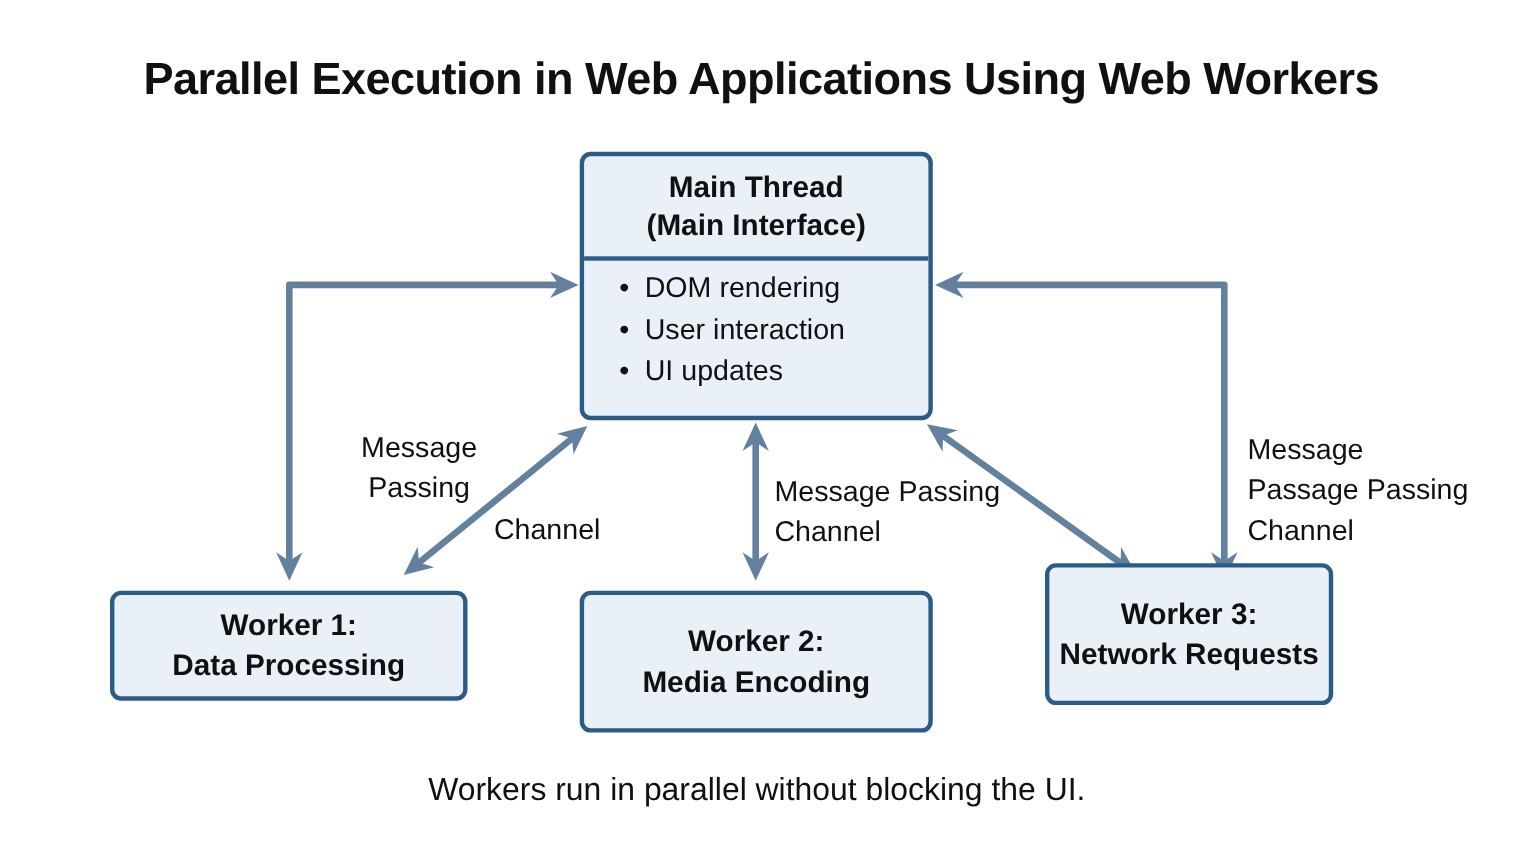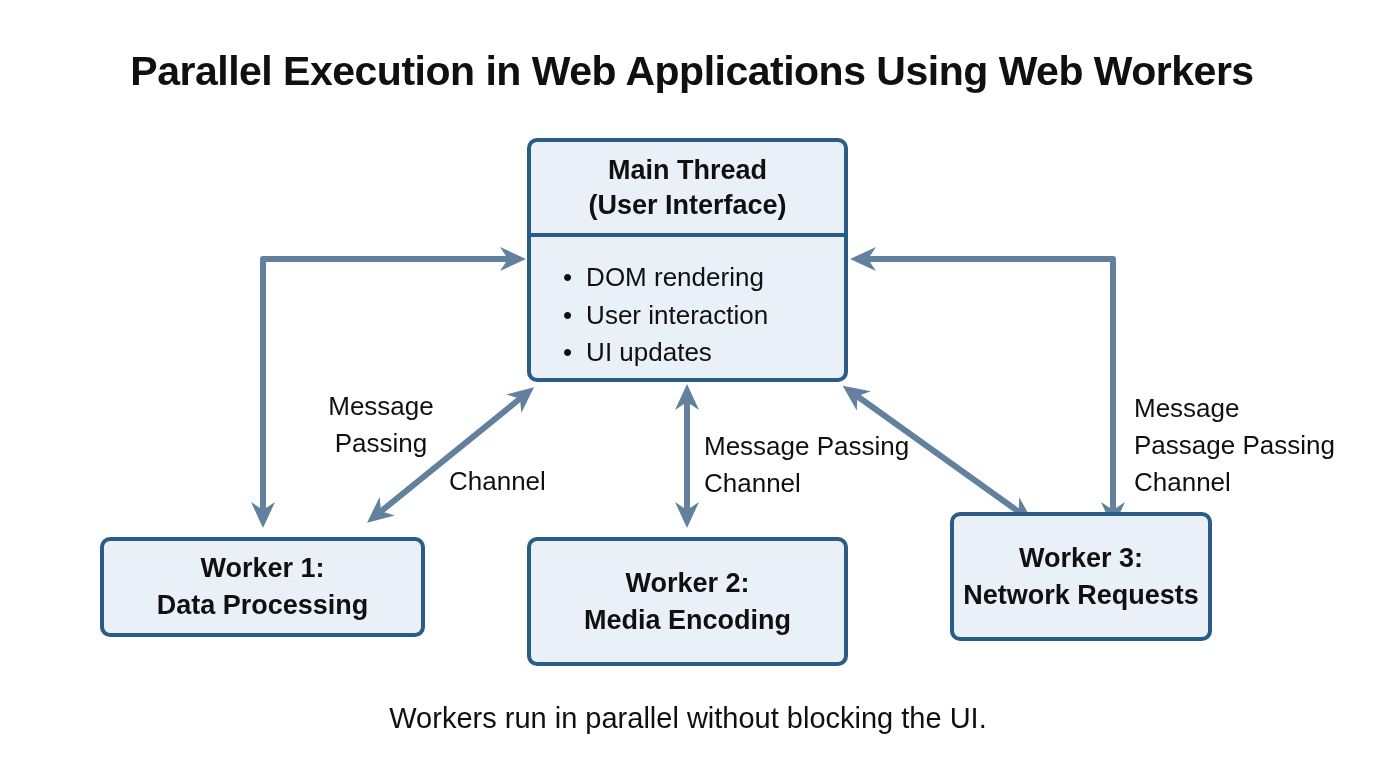--- a/index.html
+++ b/index.html
@@ -50,21 +50,21 @@
   .main-thread { left: 527px; top: 138px; width: 321px; height: 244px; }
   .mt-header {
     box-sizing: border-box;
     height: 95px;
     border-bottom: 4px solid var(--box-border, #2b5c88);
     display: flex; flex-direction: column;
     align-items: center; justify-content: center;
     font-size: 27px; font-weight: 700; line-height: 35px;
     text-align: left;
   }
-  .mt-body { padding: 22px 10px 0 32px; }
+  .mt-body { padding: 6px 10px 0 32px; }
   .bullet-item {
     display: flex;
     align-items: baseline;
     font-size: 26px;
     line-height: 37.5px;
   }
   .bullet-item::before {
     content: "\2022";
     margin-right: 14px;
     font-size: 26px;
@@ -115,21 +115,21 @@
     <path class="stroke" d="M 517 259 L 263 259 L 263 519" marker-start="url(#ah)" marker-end="url(#ah)"></path>
     <path class="stroke" d="M 527 393 L 374 517" marker-start="url(#ah)" marker-end="url(#ah)"></path>
     <path class="stroke" d="M 687 393 L 687 519" marker-start="url(#ah)" marker-end="url(#ah)"></path>
     <path class="stroke" d="M 850 391 L 1026 517" marker-start="url(#ah)" marker-end="url(#ah)"></path>
     <path class="stroke" d="M 859 259 L 1113 259 L 1113 519" marker-start="url(#ah)" marker-end="url(#ah)"></path>
   </svg>
 
   <div class="box main-thread">
     <div class="mt-header">
       <div>Main Thread</div>
-      <div>(User Interface)</div>
+      <div>(Main Interface)</div>
     </div>
     <div class="mt-body">
       <div class="bullet-item">
         <span>DOM rendering</span>
       </div>
       <div class="bullet-item">
         <span>User interaction</span>
       </div>
       <div class="bullet-item">
         <span>UI updates</span>

